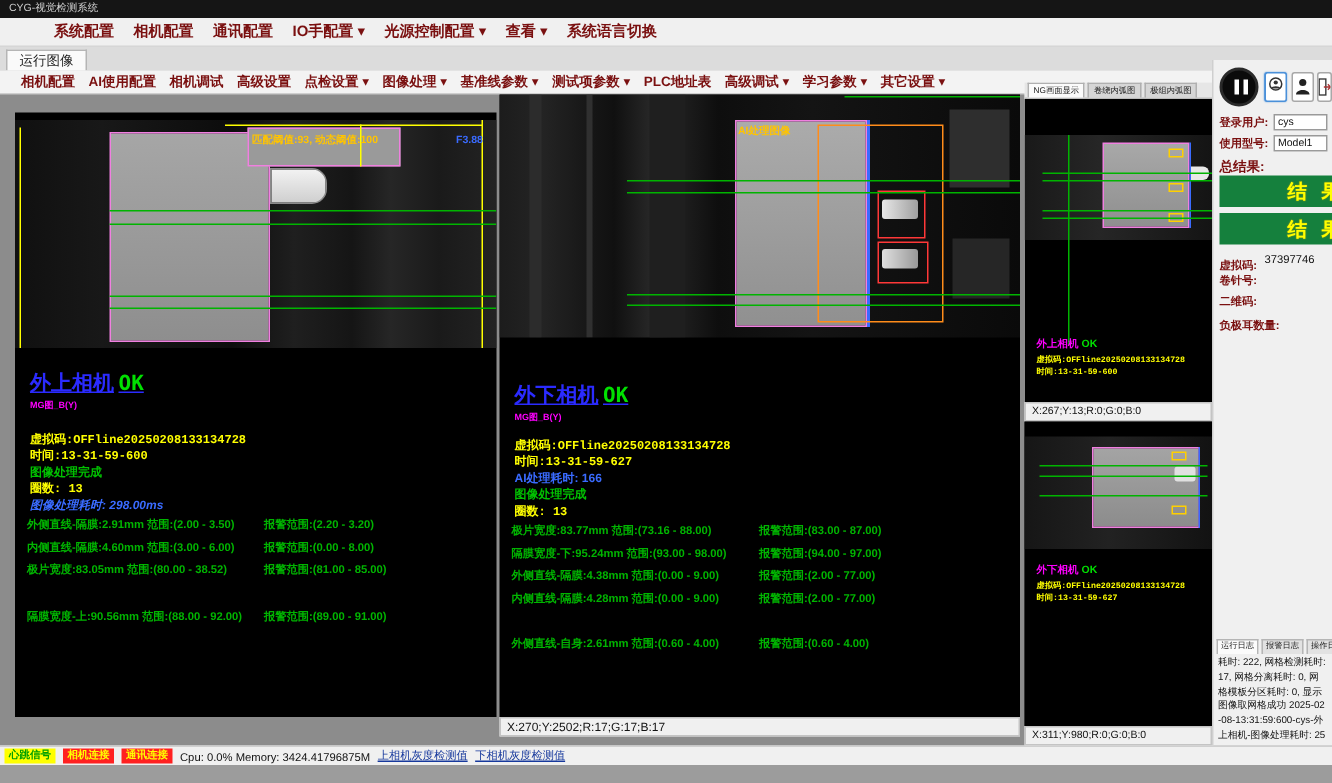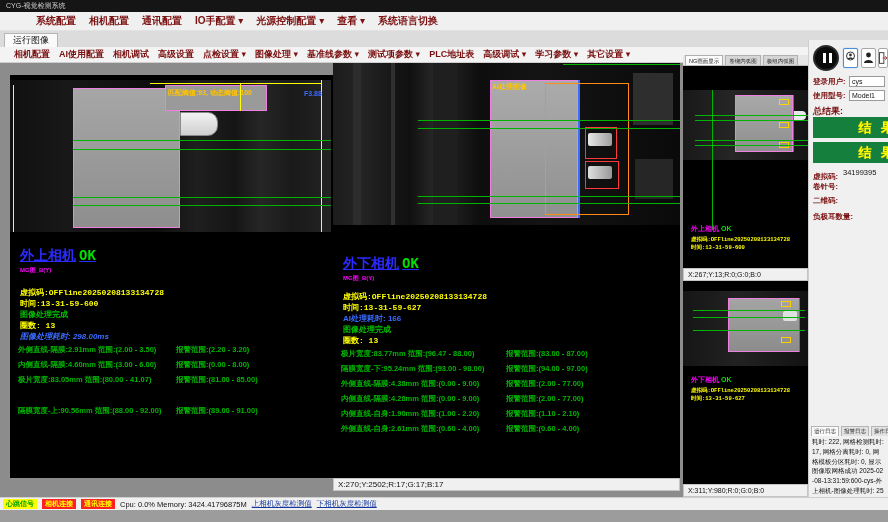--- a/index.html
+++ b/index.html
@@ -89,21 +89,21 @@
     <span class="ti">基准线参数 ▾</span>
     <span class="ti">测试项参数 ▾</span>
     <span class="ti">PLC地址表</span>
     <span class="ti">高级调试 ▾</span>
     <span class="ti">学习参数 ▾</span>
     <span class="ti">其它设置 ▾</span>
   </div>
 
   <div class="main"></div>
 
-  <div class="panel" style="left:10px;top:75px;width:321px;height:403px;padding-left:24px;">
+  <div class="panel" style="left:10px;top:75px;width:321px;height:403px;">
     <div class="scene" style="left:0;top:5px;width:321px;height:152px;background:linear-gradient(90deg,#101010 0%,#181818 18%,#0c0c0c 45%,#1f1f1f 58%,#151515 70%,#262626 78%,#1a1a1a 88%,#232323 100%);">
       <div class="sh" style="left:63px;top:8px;width:107px;height:140px;background:linear-gradient(180deg,#a6a6a6,#8e8e8e);border:1px solid #f080e0;box-sizing:border-box;"></div>
       <div class="sh" style="left:155px;top:5px;width:102px;height:26px;background:#9a9a9a;border:1px solid #f080e0;box-sizing:border-box;"></div>
       <div class="sh" style="left:170px;top:32px;width:38px;height:24px;background:linear-gradient(180deg,#f2f2f2,#cfcfcf);border:1px solid #8a8a8a;border-radius:0 10px 10px 0;box-sizing:border-box;"></div>
       <div class="sh" style="left:3px;top:5px;width:1px;height:147px;background:#ffff00;"></div>
       <div class="sh" style="left:311px;top:0;width:1px;height:152px;background:#ffff00;"></div>
       <div class="sh" style="left:140px;top:3px;width:172px;height:1px;background:#ffff00;"></div>
       <div class="sh" style="left:230px;top:3px;width:1px;height:28px;background:#ffff00;"></div>
       <div class="sh" style="left:63px;top:60px;width:258px;height:1px;background:#00b400;"></div>
       <div class="sh" style="left:63px;top:69px;width:258px;height:1px;background:#00b400;"></div>
@@ -116,21 +116,21 @@
       <span>外上相机</span><span class="ok">OK</span>
     </div>
     <div class="pline c-m" style="left:10px;top:191px;">MG图_B(Y)</div>
     <div class="pline c-y" style="left:10px;top:212px;">虚拟码:OFFline20250208133134728</div>
     <div class="pline c-y" style="left:10px;top:223px;">时间:13-31-59-600</div>
     <div class="pline c-g" style="left:10px;top:234px;">图像处理完成</div>
     <div class="pline c-y" style="left:10px;top:245px;">圈数: 13</div>
     <div class="pline c-b" style="left:10px;top:256px;font-style:italic;">图像处理耗时: 298.00ms</div>
     <div class="meas" style="top:270px;"><span>外侧直线-隔膜:2.91mm 范围:(2.00 - 3.50)</span><span class="m-r">报警范围:(2.20 - 3.20)</span></div>
     <div class="meas" style="top:285px;"><span>内侧直线-隔膜:4.60mm 范围:(3.00 - 6.00)</span><span class="m-r">报警范围:(0.00 - 8.00)</span></div>
-    <div class="meas" style="top:300px;"><span>极片宽度:83.05mm 范围:(80.00 - 41.07)</span><span class="m-r">报警范围:(81.00 - 85.00)</span></div>
+    <div class="meas" style="top:300px;"><span>极片宽度:83.05mm 范围:(80.00 - 38.52)</span><span class="m-r">报警范围:(81.00 - 85.00)</span></div>
     <div class="meas" style="top:331px;"><span>隔膜宽度-上:90.56mm 范围:(88.00 - 92.00)</span><span class="m-r">报警范围:(89.00 - 91.00)</span></div>
   </div>
 
   <div class="panel" style="left:333px;top:63px;width:347px;height:415px;">
     <div class="scene" style="left:0;top:0;width:347px;height:162px;background:linear-gradient(90deg,#1c1c1c 0%,#242424 8%,#101010 22%,#2a2a2a 30%,#0e0e0e 42%,#141414 60%,#0a0a0a 100%);">
       <div class="sh" style="left:20px;top:0;width:8px;height:162px;background:#2c2c2c;"></div>
       <div class="sh" style="left:58px;top:0;width:4px;height:162px;background:#303030;"></div>
       <div class="sh" style="left:100px;top:0;width:24px;height:162px;background:#1f1f1f;"></div>
       <div class="sh" style="left:300px;top:10px;width:40px;height:52px;background:#2e2e2e;"></div>
       <div class="sh" style="left:302px;top:96px;width:38px;height:40px;background:#262626;"></div>
@@ -150,25 +150,24 @@
     </div>
     <div class="cam-title" style="left:10px;top:192px;">
       <span>外下相机</span><span class="ok">OK</span>
     </div>
     <div class="pline c-m" style="left:10px;top:211px;">MG图_B(Y)</div>
     <div class="pline c-y" style="left:10px;top:228px;">虚拟码:OFFline20250208133134728</div>
     <div class="pline c-y" style="left:10px;top:239px;">时间:13-31-59-627</div>
     <div class="pline c-b" style="left:10px;top:250px;">AI处理耗时: 166</div>
     <div class="pline c-g" style="left:10px;top:261px;">图像处理完成</div>
     <div class="pline c-y" style="left:10px;top:272px;">圈数: 13</div>
-    <div class="meas meas-mid" style="top:286px;"><span>极片宽度:83.77mm 范围:(96.47 - 88.00)</span><span class="m-r">报警范围:(83.00 - 87.00)</span></div>
+    <div class="meas meas-mid" style="top:286px;"><span>极片宽度:83.77mm 范围:(73.16 - 88.00)</span><span class="m-r">报警范围:(83.00 - 87.00)</span></div>
     <div class="meas meas-mid" style="top:301px;"><span>隔膜宽度-下:95.24mm 范围:(93.00 - 98.00)</span><span class="m-r">报警范围:(94.00 - 97.00)</span></div>
     <div class="meas meas-mid" style="top:316px;"><span>外侧直线-隔膜:4.38mm 范围:(0.00 - 9.00)</span><span class="m-r">报警范围:(2.00 - 77.00)</span></div>
     <div class="meas meas-mid" style="top:331px;"><span>内侧直线-隔膜:4.28mm 范围:(0.00 - 9.00)</span><span class="m-r">报警范围:(2.00 - 77.00)</span></div>
-    <div class="meas meas-mid" style="top:346px;"><span>内侧直线-自身:1.90mm 范围:(1.00 - 2.20)</span><span class="m-r">报警范围:(1.10 - 2.10)</span></div>
     <div class="meas meas-mid" style="top:361px;"><span>外侧直线-自身:2.61mm 范围:(0.60 - 4.00)</span><span class="m-r">报警范围:(0.60 - 4.00)</span></div>
   </div>
   <div class="coordstrip" style="left:333px;top:478px;width:347px;">X:270;Y:2502;R:17;G:17;B:17</div>
 
   <div class="panel" style="left:683px;top:55px;width:125px;height:213px;background:#f0f0f0;">
     <div class="pvtabs">
       <span class="pvtab active">NG画面显示</span>
       <span class="pvtab">卷绕内弧图</span>
       <span class="pvtab">极组内弧图</span>
     </div>
@@ -241,21 +240,21 @@
 
     <span class="slabel" style="left:4px;top:37px;">登录用户:</span>
     <span class="svalue" style="left:40px;top:36px;">cys</span>
     <span class="slabel" style="left:4px;top:51px;">使用型号:</span>
     <span class="svalue" style="left:40px;top:50px;">Model1</span>
     <span class="slabel" style="left:4px;top:65px;font-size:9px;">总结果:</span>
     <div class="resultbox" style="top:77px;">结 果</div>
     <div class="resultbox" style="top:102px;">结 果</div>
 
     <span class="slabel" style="left:4px;top:132px;text-align:center;">虚拟码:</span>
-    <span class="stext" style="left:34px;top:128px;">34199395</span>
+    <span class="stext" style="left:34px;top:128px;">37397746</span>
     <span class="slabel" style="left:4px;top:142px;">卷针号:</span>
     <span class="slabel" style="left:4px;top:156px;">二维码:</span>
     <span class="slabel" style="left:4px;top:172px;">负极耳数量:</span>
 
     <div class="sh" style="left:2px;top:386px;display:flex;gap:2px;">
       <span class="logtab" style="background:#fbfbfb;">运行日志</span>
       <span class="logtab">报警日志</span>
       <span class="logtab">操作日志</span>
     </div>
     <div class="logtext">耗时: 222, 网格检测耗时: 17, 网格分离耗时: 0, 网格模板分区耗时: 0, 显示图像取网格成功 2025-02-08-13:31:59:600-cys-外上相机-图像处理耗时: 258.00ms</div>

